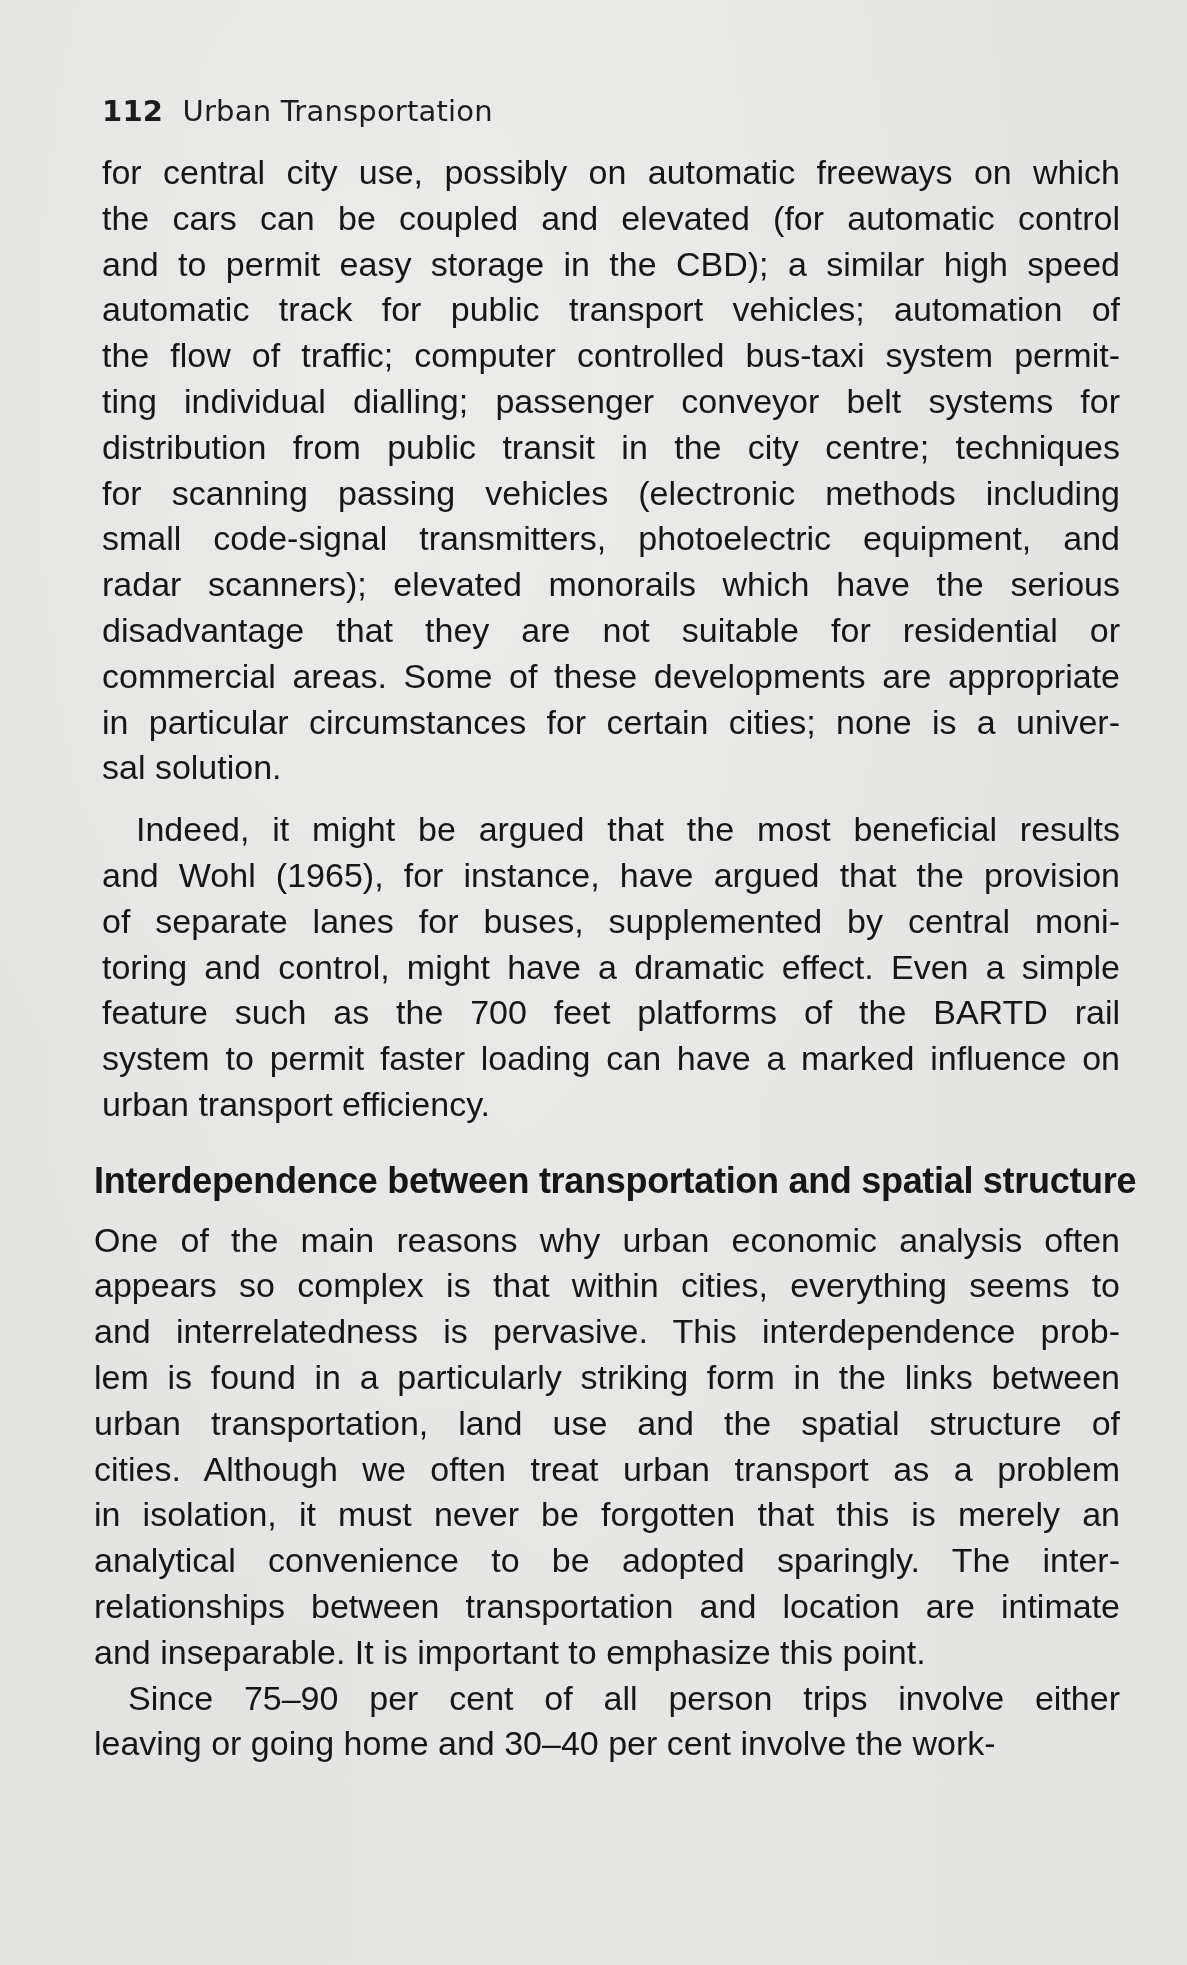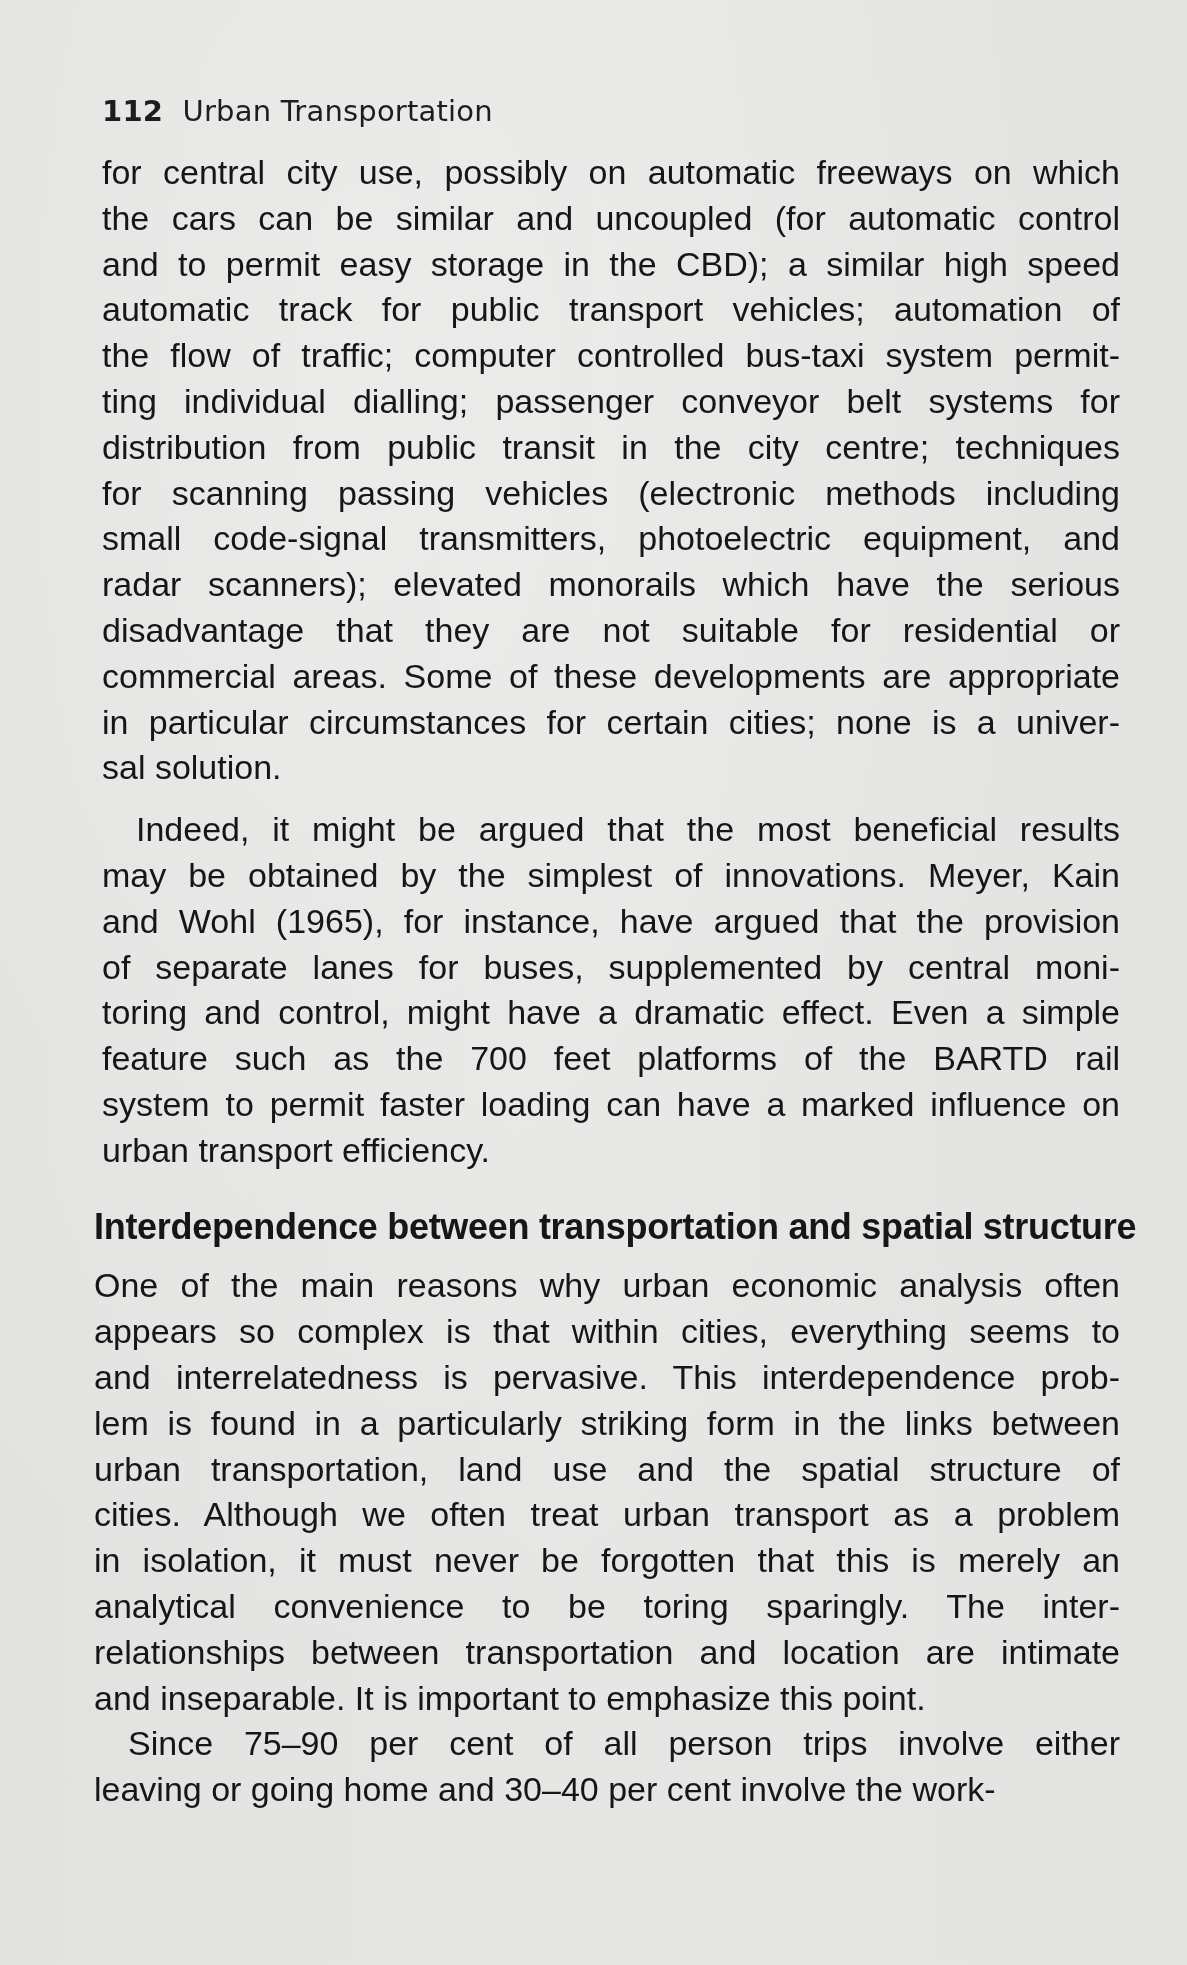--- a/index.html
+++ b/index.html
@@ -87,55 +87,54 @@
   <div class="page-edge"></div>
 
   <div class="running-head">
     <span class="page-number">112</span>
     <span class="running-title">Urban Transportation</span>
   </div>
 
   <div class="body-text">
     <div class="paragraph" id="p0">
         <span class="line">for central city use, possibly on automatic freeways on which</span>
-        <span class="line">the cars can be similar and uncoupled (for automatic control</span>
+        <span class="line">the cars can be coupled and elevated (for automatic control</span>
         <span class="line">and to permit easy storage in the CBD); a similar high speed</span>
         <span class="line">automatic track for public transport vehicles; automation of</span>
         <span class="line">the flow of traffic; computer controlled bus-taxi system permit-</span>
         <span class="line">ting individual dialling; passenger conveyor belt systems for</span>
         <span class="line">distribution from public transit in the city centre; techniques</span>
         <span class="line">for scanning passing vehicles (electronic methods including</span>
         <span class="line">small code-signal transmitters, photoelectric equipment, and</span>
         <span class="line">radar scanners); elevated monorails which have the serious</span>
         <span class="line">disadvantage that they are not suitable for residential or</span>
         <span class="line">commercial areas. Some of these developments are appropriate</span>
         <span class="line">in particular circumstances for certain cities; none is a univer-</span>
         <span class="line last">sal solution.</span>
       </div>
     <div class="paragraph para2" id="p1">
         <span class="line indent">Indeed, it might be argued that the most beneficial results</span>
-        <span class="line">may be obtained by the simplest of innovations. Meyer, Kain</span>
         <span class="line">and Wohl (1965), for instance, have argued that the provision</span>
         <span class="line">of separate lanes for buses, supplemented by central moni-</span>
         <span class="line">toring and control, might have a dramatic effect. Even a simple</span>
         <span class="line">feature such as the 700 feet platforms of the BARTD rail</span>
         <span class="line">system to permit faster loading can have a marked influence on</span>
         <span class="line last">urban transport efficiency.</span>
       </div>
     <div class="section3">
       <div class="section-heading">Interdependence between transportation and spatial structure</div>
       <div class="paragraph" id="s0">
           <span class="line">One of the main reasons why urban economic analysis often</span>
           <span class="line">appears so complex is that within cities, everything seems to</span>
           <span class="line">and interrelatedness is pervasive. This interdependence prob-</span>
           <span class="line">lem is found in a particularly striking form in the links between</span>
           <span class="line">urban transportation, land use and the spatial structure of</span>
           <span class="line">cities. Although we often treat urban transport as a problem</span>
           <span class="line">in isolation, it must never be forgotten that this is merely an</span>
-          <span class="line">analytical convenience to be toring sparingly. The inter-</span>
+          <span class="line">analytical convenience to be adopted sparingly. The inter-</span>
           <span class="line">relationships between transportation and location are intimate</span>
           <span class="line last">and inseparable. It is important to emphasize this point.</span>
         </div>
       <div class="paragraph" id="s1">
           <span class="line indent">Since 75–90 per cent of all person trips involve either</span>
           <span class="line last">leaving or going home and 30–40 per cent involve the work-</span>
         </div>
     </div>
   </div>
 </div>

